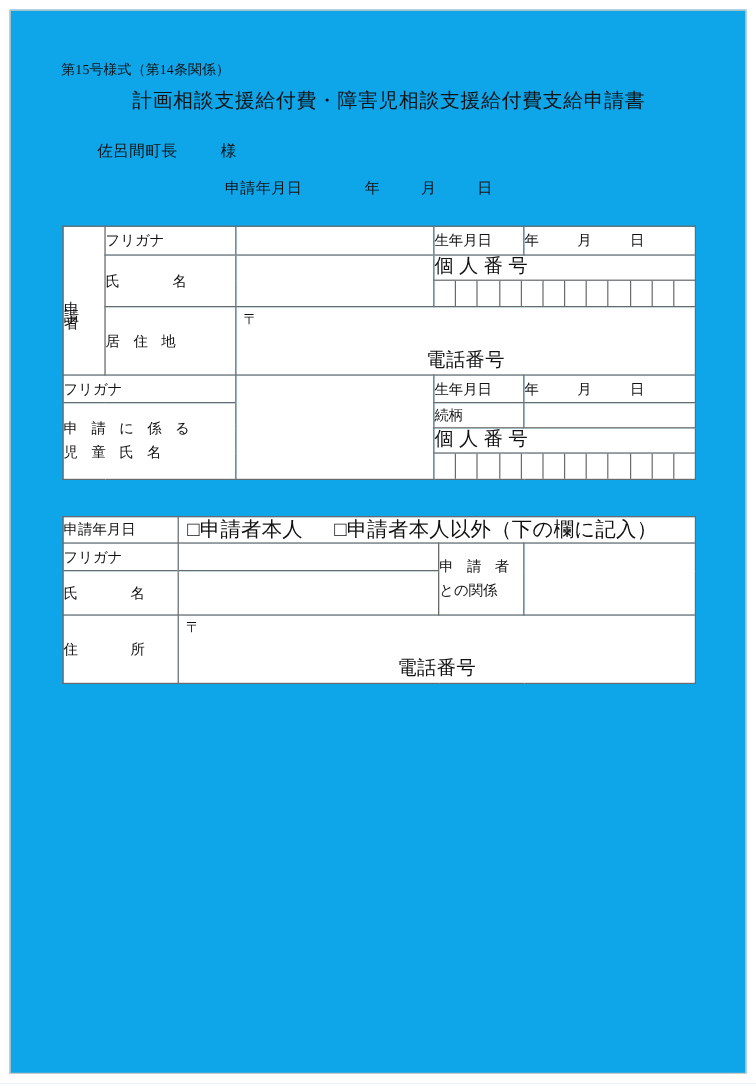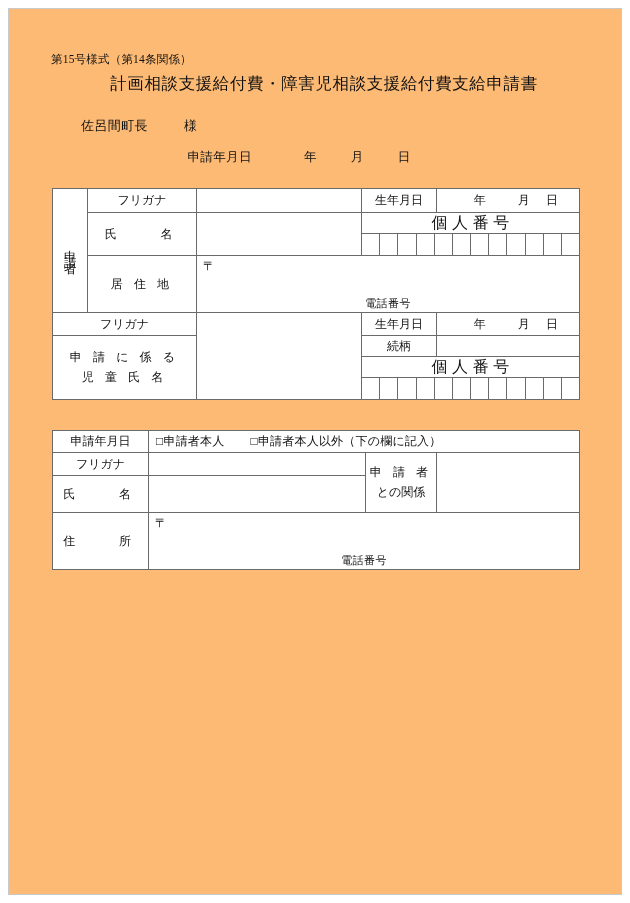--- a/index.html
+++ b/index.html
@@ -22,21 +22,21 @@
     width: 630px;
     height: 903px;
     background: #ffffff;
     padding: 8px;
   }
   #page-frame {
     box-sizing: border-box;
     width: 100%;
     height: 100%;
     border: 1px solid #c9c9c9;
-    background: #fdba74;
+    background: #0ea5e9;
     position: relative;
     padding: 44px 40px 0 42px;
   }
 
   
   .form-no {
     font-size: 11.5px;
     letter-spacing: 0.2px;
     line-height: 1.2;
     margin: 0 0 6px 0;
@@ -86,21 +86,21 @@
     border-collapse: collapse;
     table-layout: fixed;
     width: 527px;
     margin: 0;
     font-size: 12px;
   }
   table.form td {
     border: 1px solid #6a6a6a;
     padding: 0;
     vertical-align: middle;
-    text-align: center;
+    text-align: left;
     line-height: 1.25;
     background: #ffffff;
   }
   .tbl1-wrap { margin-top: 22px; margin-left: 1px; }
   .tbl2-wrap { margin-top: 30px; margin-left: 1px; }
 
   
   .vlabel {
     writing-mode: vertical-rl;
     text-orientation: upright;
@@ -126,21 +126,21 @@
     top: 3px;
     left: 6px;
     font-size: 12px;
   }
   .phone-label {
     position: absolute;
     bottom: 1px;
     left: 0;
     right: 0;
     text-align: center;
-    font-size: 11px;
+    font-size: 16px;
     letter-spacing: 0.4px;
   }
 
   
   .mynum-row {
     display: flex;
     width: 100%;
     height: 21px;
   }
   .mynum-row .cellbox {
@@ -152,21 +152,21 @@
 
   .ymd {
     letter-spacing: 0.2px;
   }
   .ymd .g { display: inline-block; width: 44px; }
   .ymd .g:last-child { width: auto; }
 
   .chk-cell {
     text-align: left !important;
     padding-left: 7px !important;
-    font-size: 12px;
+    font-size: 17px;
     letter-spacing: 0.2px;
   }
   .chk-cell .gap { display: inline-block; width: 26px; }
 
   .hdr-cell { font-size: 16px; letter-spacing: 0.3px; }
 </style>
 </head>
 <body>
 
 <div id="page-sheet">

